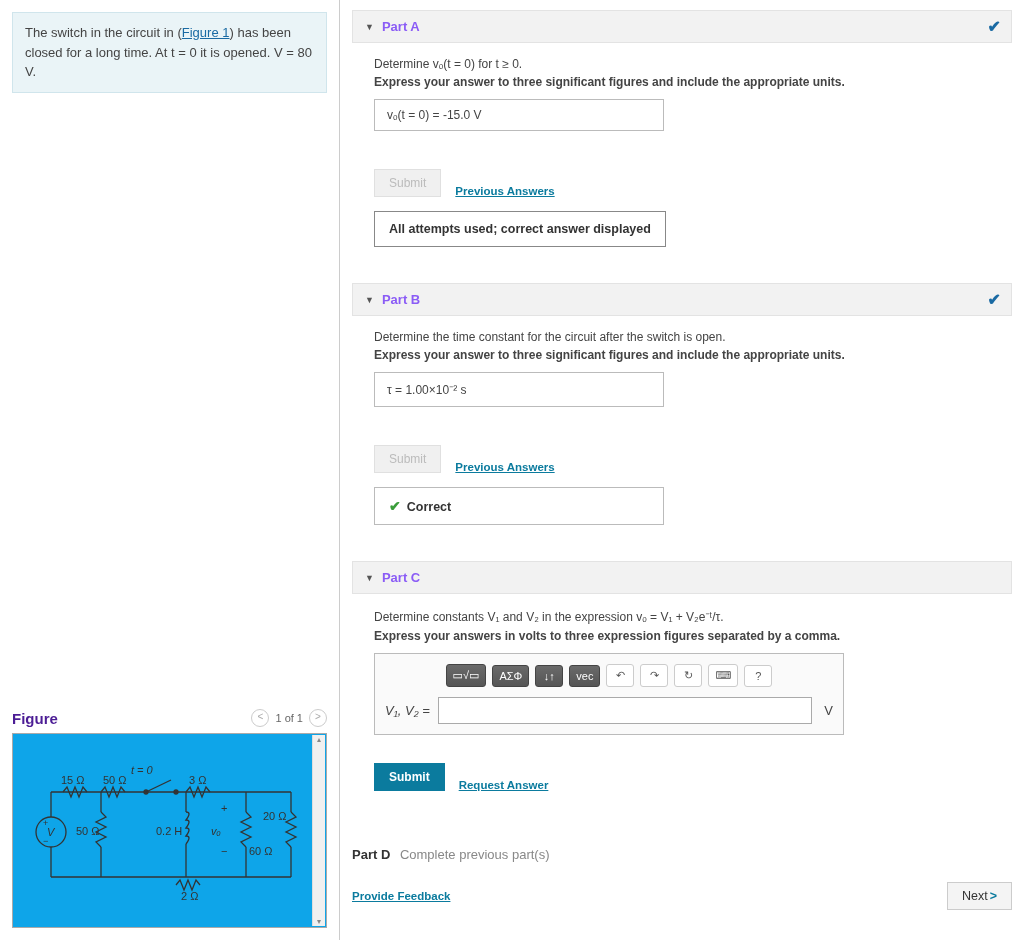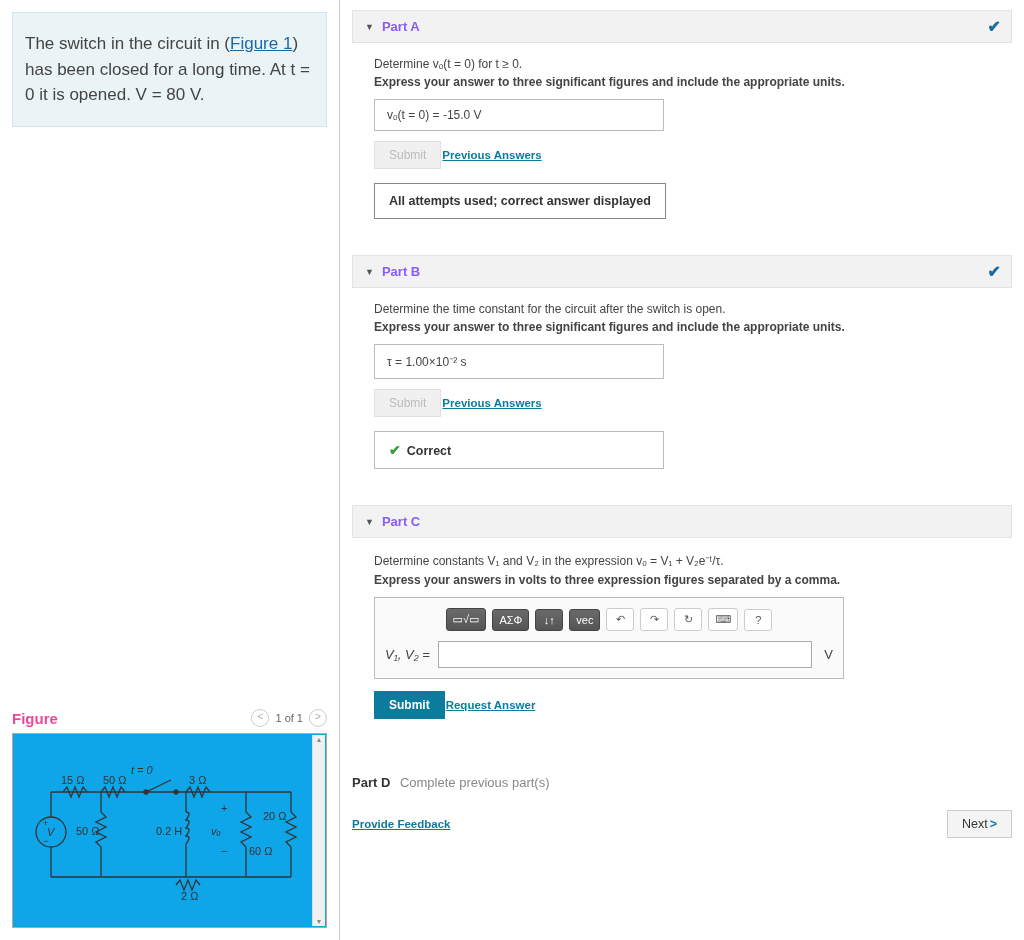--- a/index.html
+++ b/index.html
@@ -19,38 +19,38 @@
     width: 340px;
     padding: 12px;
     border-right: 1px solid #ccc;
     display: flex;
     flex-direction: column;
     justify-content: space-between;
   }
   .problem-intro {
     background: #eaf4f7;
     border: 1px solid #d0e5ec;
-    padding: 18px 12px;
+    padding: 10px 12px;
     color: #444;
     line-height: 1.5;
-    font-size: 17px;
+    font-size: 13px;
   }
   .problem-intro a { color: #1a6aa3; text-decoration: underline; }
   .figure-section { margin-top: auto; }
   .figure-header {
     display: flex;
     justify-content: space-between;
     align-items: center;
     margin-bottom: 6px;
   }
   .figure-header h3 {
     margin: 0;
     font-size: 15px;
     font-weight: bold;
-    color: #ec4899;
+    color: #4c1d95;
   }
   .figure-pager {
     display: flex;
     align-items: center;
     gap: 6px;
     font-size: 11px;
     color: #666;
   }
   .pager-btn {
     width: 18px; height: 18px;
@@ -128,23 +128,24 @@
   .answer-box {
     border: 1px solid #bbb;
     padding: 8px 12px;
     display: inline-block;
     min-width: 290px;
     margin-bottom: 10px;
     font-size: 12px;
   }
   .button-row {
     display: flex;
-    align-items: center;
-    gap: 1px;
+    align-items: flex-end;
+    gap: 14px;
     margin-bottom: 14px;
+    margin-top: 28px;
   }
   .submit-btn {
     background: #f0f0f0;
     color: #bbb;
     border: 1px solid #e0e0e0;
     padding: 6px 14px;
     font-size: 12px;
     cursor: not-allowed;
   }
   .submit-btn.active {

